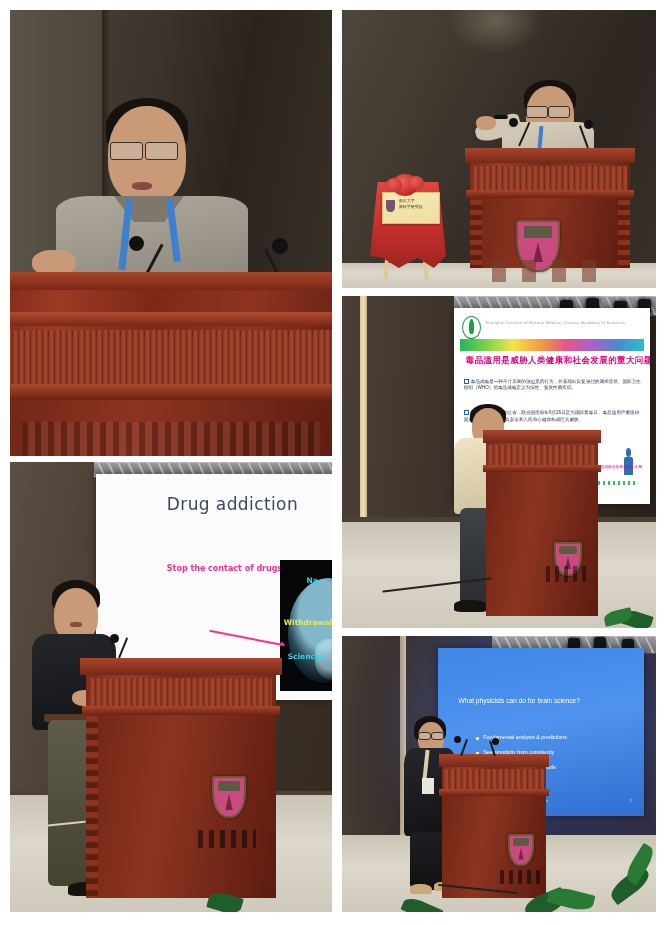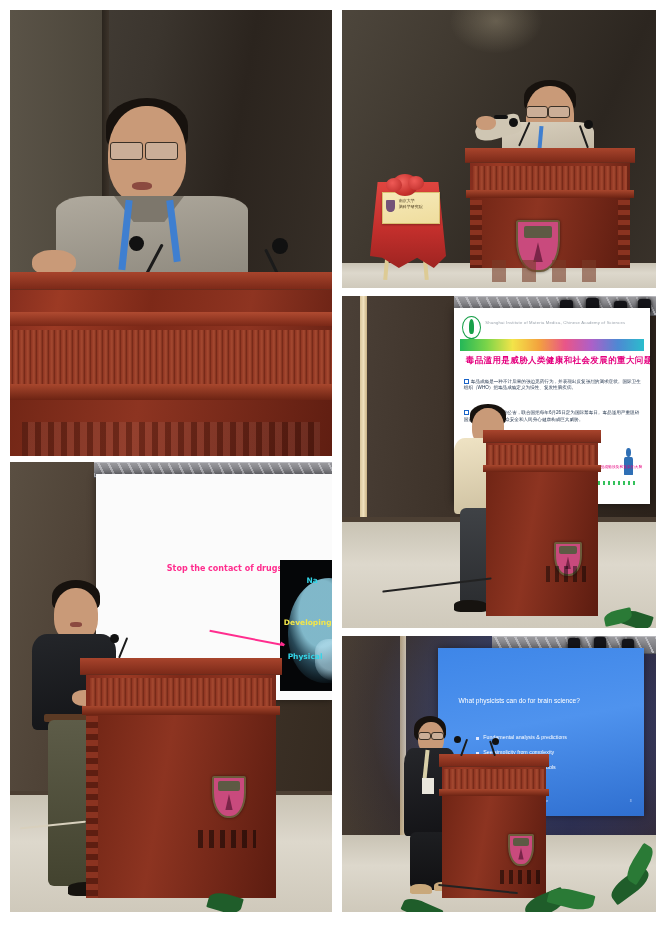--- a/index.html
+++ b/index.html
@@ -316,29 +316,30 @@
 
   <div class="photo" style="left:10px;top:462px;width:322px;height:450px;">
     <div class="ph-inner">
       <div class="wall wall-brown" style="background:linear-gradient(100deg,#5a4f42 0%,#46392e 40%,#33291f 100%);"></div>
       <div class="floor" style="height:26%;"></div>
       <div class="baseboard" style="bottom:26%;height:4px;background:#4c3f33;"></div>
 
       <div class="truss" style="left:84px;right:-6px;top:0;height:14px;"></div>
 
       <div class="screen slideB" style="left:86px;top:12px;width:236px;height:226px;">
+        <div class="title">Drug addiction</div>
 
 
         <div class="lbl lbl-stop" style="left:30%;top:40%;font-size:8px;">Stop the contact of drugs</div>
 
         <div class="brainbox" style="left:78%;top:38%;width:40%;height:58%;">
           <div class="skull"></div>
           <div class="lbl lbl-na" style="left:28%;top:12%;font-size:7.5px;">Na</div>
-          <div class="lbl lbl-with" style="left:4%;top:44%;font-size:7.5px;">Developing</div>
-          <div class="lbl lbl-addict" style="left:8%;top:70%;font-size:7.5px;">Physical</div>
+          <div class="lbl lbl-with" style="left:4%;top:44%;font-size:7.5px;">Withdrawal</div>
+          <div class="lbl lbl-addict" style="left:8%;top:70%;font-size:7.5px;">Sciences</div>
         </div>
 
         <div class="arrow-pink" style="left:48%;top:72%;width:32%;transform:rotate(11deg);"></div>
       </div>
 
       <div>
         <div class="hair" style="left:42px;top:118px;width:48px;height:32px;"></div>
         <div class="head" style="left:44px;top:126px;width:44px;height:54px;"></div>
         <div style="position:absolute;left:60px;top:160px;width:12px;height:5px;background:#8b4a40;border-radius:40%;"></div>
         <div class="torso" style="left:22px;top:172px;width:84px;height:96px;background:linear-gradient(170deg,#24262a,#131417);"></div>

